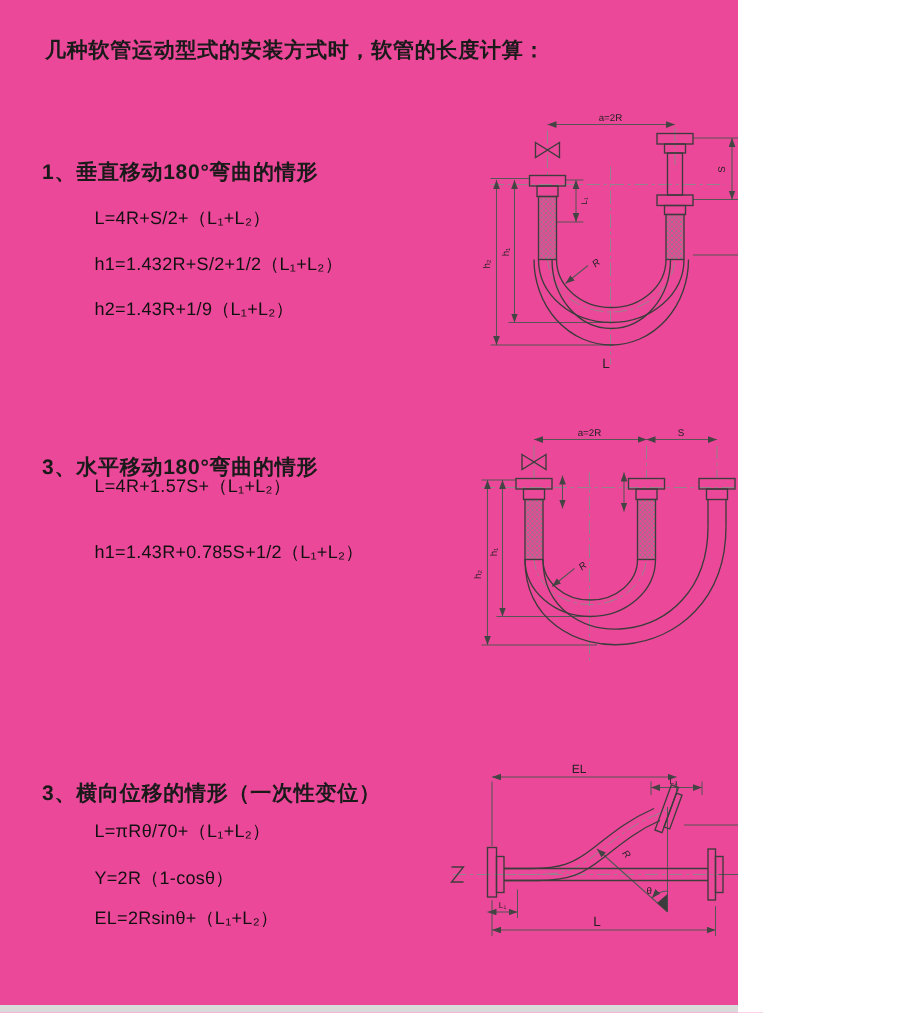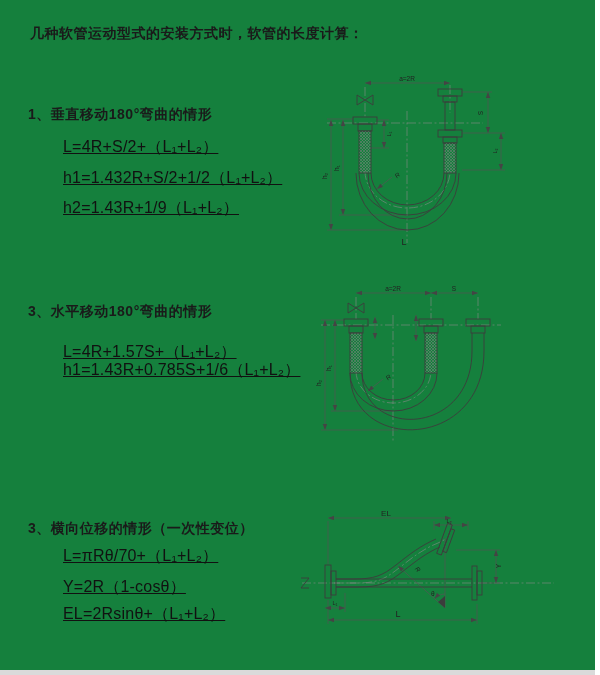--- a/index.html
+++ b/index.html
@@ -1,20 +1,20 @@
 <!DOCTYPE html>
 <html><head>
 <meta charset="utf-8">
 <style>
   html,body{margin:0;padding:0;background:#fff;}
-  .page{position:relative;width:595px;height:675px;background:#15803d;overflow:hidden;
+  .page{position:relative;width:492px;height:675px;background:#ec4899;overflow:hidden;
         font-family:"Liberation Sans","DejaVu Sans",sans-serif;color:#1a1a1a;}
   .title{position:absolute;left:30px;top:25px;font-size:14px;font-weight:600;letter-spacing:.5px;}
   .heading{position:absolute;left:28px;font-size:14px;font-weight:600;letter-spacing:.5px;}
-  .formula{position:absolute;left:63px;font-size:16px;color:#111;letter-spacing:.2px;text-decoration:underline;}
+  .formula{position:absolute;left:63px;font-size:12px;color:#111;letter-spacing:.2px;}
   svg.diag{position:absolute;}
   .draw path,.draw line,.draw rect,.draw polyline{stroke:#3c3c3c;stroke-width:.9;fill:none;}
   .draw rect.mesh{fill:url(#mesh);}
   .draw path.solid{fill:#3c3c3c;stroke:none;}
   .cl line,.cl path{stroke:#8a8a8a;stroke-width:.6;fill:none;stroke-dasharray:9 2.5 2 2.5;}
   .dims line{stroke:#555;stroke-width:.7;}
   .dims text{font-family:"Liberation Sans","DejaVu Sans",sans-serif;font-size:6.5px;fill:#222;}
   .dims text.big{font-size:9px;}
   .dims text.mid{font-size:8px;}
   .dims text.sm{font-size:5.5px;}
@@ -27,22 +27,22 @@
 <div class="page">
 
   <div class="title">几种软管运动型式的安装方式时，软管的长度计算：</div>
 
   <div class="heading" style="top:106px">1、垂直移动180°弯曲的情形</div>
   <div class="formula" style="top:137px">L=4R+S/2+（L₁+L₂）</div>
   <div class="formula" style="top:168px">h1=1.432R+S/2+1/2（L₁+L₂）</div>
   <div class="formula" style="top:198px">h2=1.43R+1/9（L₁+L₂）</div>
 
   <div class="heading" style="top:303px">3、水平移动180°弯曲的情形</div>
-  <div class="formula" style="top:342px">L=4R+1.57S+（L₁+L₂）</div>
-  <div class="formula" style="top:360px">h1=1.43R+0.785S+1/6（L₁+L₂）</div>
+  <div class="formula" style="top:316px">L=4R+1.57S+（L₁+L₂）</div>
+  <div class="formula" style="top:360px">h1=1.43R+0.785S+1/2（L₁+L₂）</div>
 
   <div class="heading" style="top:520px">3、横向位移的情形（一次性变位）</div>
   <div class="formula" style="top:546px">L=πRθ/70+（L₁+L₂）</div>
   <div class="formula" style="top:577px">Y=2R（1-cosθ）</div>
   <div class="formula" style="top:604px">EL=2Rsinθ+（L₁+L₂）</div>
 
   <svg class="diag" style="left:313px;top:73px" width="258" height="178" viewBox="0 0 258 178">
     <defs>
       <marker id="arr" markerUnits="userSpaceOnUse" markerWidth="6.5" markerHeight="5" refX="6" refY="2.25" orient="auto-start-reverse">
         <path d="M0,0L6,2.25L0,4.5Z" fill="#444"></path>

